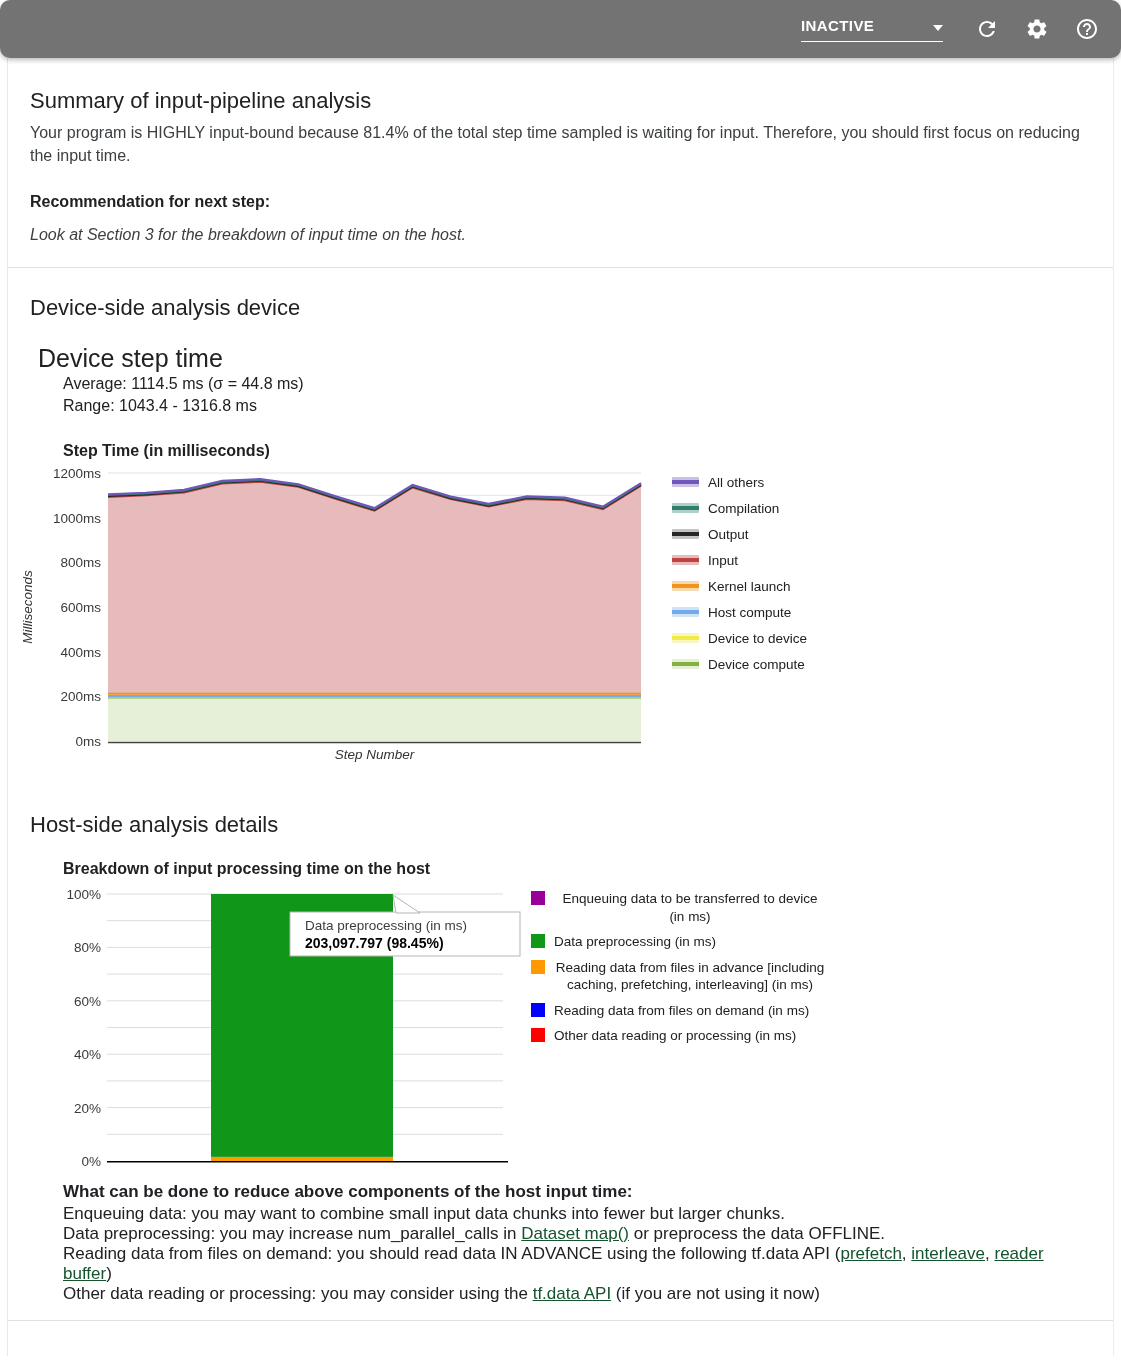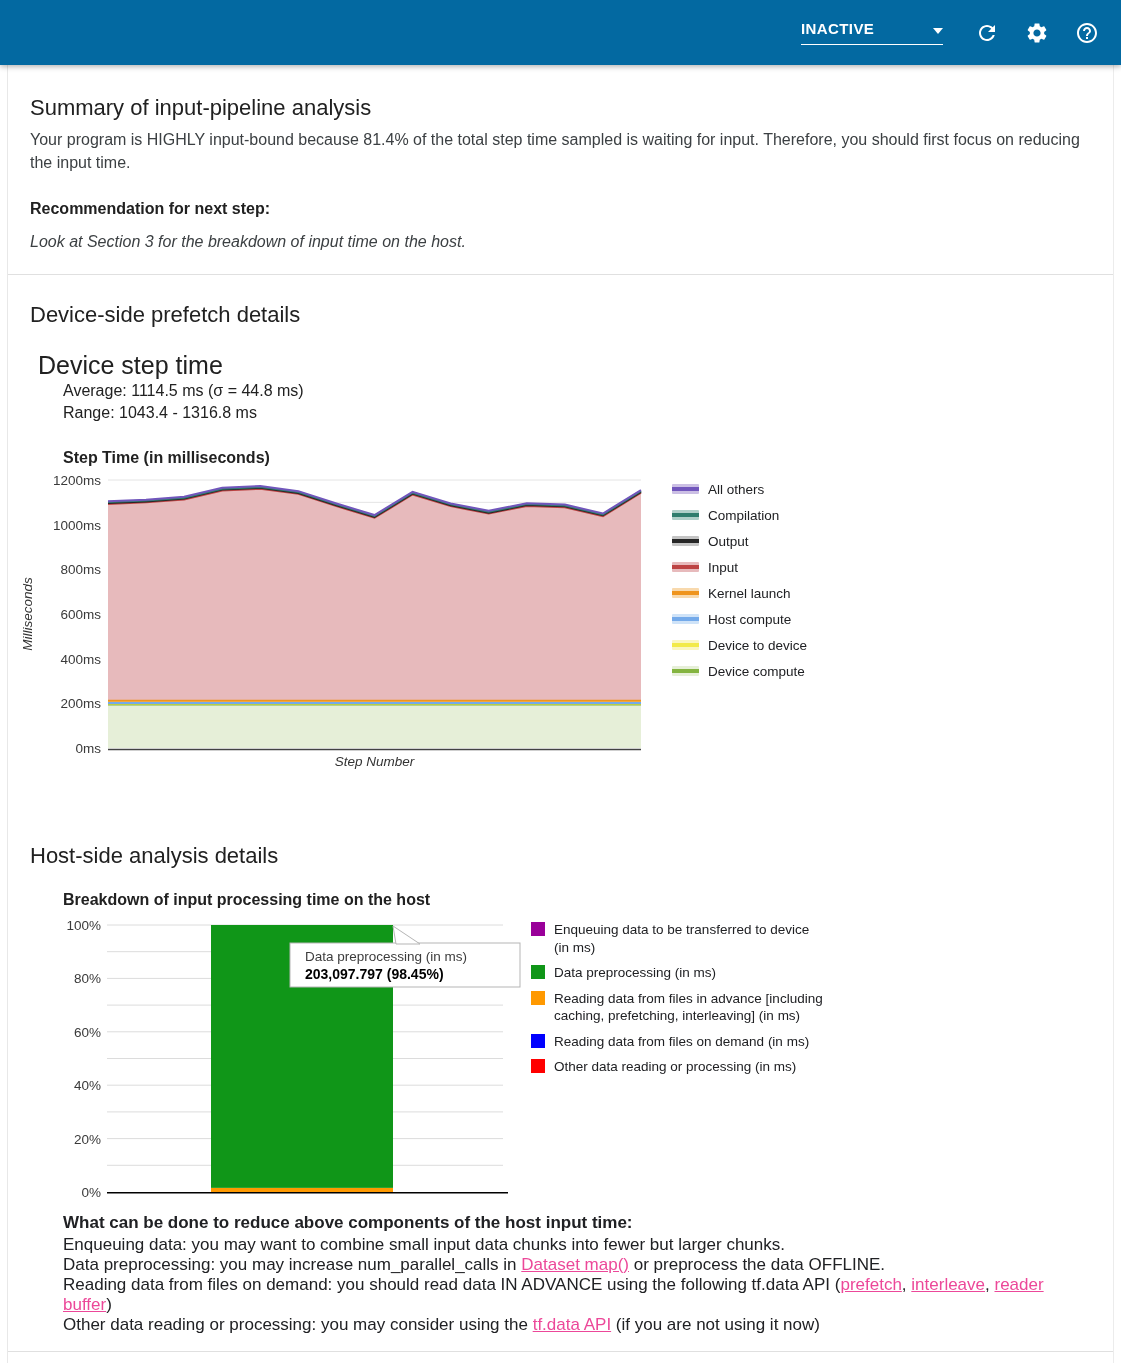--- a/index.html
+++ b/index.html
@@ -1,19 +1,19 @@
 <!DOCTYPE html>
 <html><head>
 <meta charset="utf-8">
 <style>
   html,body{margin:0;padding:0;background:#fff;}
   body{width:1121px;height:1363px;overflow:hidden;font-family:"Liberation Sans",sans-serif;color:#212121;}
   
-  .topbar{height:65px;background:#0369a1;display:flex;align-items:center;justify-content:flex-end;
-          padding-right:22px;gap:26px;box-shadow:0 2px 5px rgba(0,0,0,.28);position:relative;z-index:5;}
+  .topbar{height:58px;background:#737373;display:flex;align-items:center;justify-content:flex-end;
+          padding-right:22px;gap:26px;box-shadow:0 2px 5px rgba(0,0,0,.28);position:relative;z-index:5;border-radius:10px;}
   .run-select{color:#fff;width:142px;display:flex;justify-content:space-between;align-items:flex-end;
           font-size:15px;font-weight:bold;letter-spacing:.4px;border-bottom:1px solid #fff;
           padding-bottom:7px;cursor:pointer;margin-right:6px;}
   .caret{width:0;height:0;border-left:5px solid transparent;border-right:5px solid transparent;
           border-top:6px solid #fff;margin-bottom:3px;}
   .tb-btn{width:24px;height:24px;display:flex;align-items:center;justify-content:center;cursor:pointer;}
   .tb-btn svg{width:24px;height:24px;fill:#fff;}
   
   .card{margin:0 7px;border-left:1px solid #e8e8e8;border-right:1px solid #ececec;
         box-sizing:border-box;padding:0 22px;min-height:1298px;background:#fff;}
@@ -29,32 +29,32 @@
   .stats-title{font-weight:bold;font-size:16px;margin-top:15px;}
   .stat-line{font-size:16px;line-height:22px;}
   .chart-title{font-weight:bold;font-size:16px;margin-top:25px;}
   
   .chart-row{display:flex;align-items:flex-start;margin-top:4px;}
   svg text.tick{font-size:13.5px;fill:#3a3a3a;font-family:"Liberation Sans",sans-serif;}
   svg text.axis-label{font-size:13.5px;font-style:italic;fill:#333;font-family:"Liberation Sans",sans-serif;}
   svg text.tt-title{font-size:13.5px;fill:#3c3c3c;font-family:"Liberation Sans",sans-serif;}
   svg text.tt-value{font-size:14px;font-weight:bold;fill:#000;font-family:"Liberation Sans",sans-serif;}
   .legend{list-style:none;margin:10px 0 0 14px;padding:0;}
-  .legend li{display:flex;align-items:flex-start;margin-bottom:9px;}
+  .legend li{display:flex;align-items:flex-start;margin-bottom:9px;text-align:center;}
   .lg-line-swatch{width:27px;height:10px;border-radius:1px;position:relative;flex:none;margin-top:3px;}
   .lg-line-swatch i{position:absolute;left:0;right:0;top:3px;height:3.5px;display:block;}
   .legend .lbl{font-size:13.5px;color:#202124;margin-left:9px;line-height:17px;}
   .host-legend{margin:4px 0 0 8px;}
   .host-legend li{margin-bottom:8px;}
   .lg-sq{width:14px;height:14px;flex:none;margin-top:1px;}
   .host-legend .lbl{max-width:272px;line-height:17.5px;}
   
   .advice{margin:6px 0 8px 33px;font-size:17px;line-height:20px;max-width:1040px;color:#202124;}
   .advice .head{font-weight:bold;margin-bottom:2px;}
-  .advice a{color:#ec4899;text-decoration:underline;cursor:pointer;}
+  .advice a{color:#14532d;text-decoration:underline;cursor:pointer;}
   .bottom-divider{border-top:1px solid #e0e0e0;margin:16px -22px 0 -22px;}
 </style>
 </head>
 <body>
 
 <div class="topbar">
   <div class="run-select">
     <span>INACTIVE</span>
     <span class="caret"></span>
   </div>
@@ -76,21 +76,21 @@
 </div>
 
 <div class="card">
 
   <h1 class="summary-title">Summary of input-pipeline analysis</h1>
   <div class="lead">Your program is HIGHLY input-bound because 81.4% of the total step time sampled is waiting for input. Therefore, you should first focus on reducing the input time.</div>
   <div class="rec-label">Recommendation for next step:</div>
   <div class="rec">Look at Section 3 for the breakdown of input time on the host.</div>
   <div class="divider"></div>
 
-  <h1 class="device-title">Device-side prefetch details</h1>
+  <h1 class="device-title">Device-side analysis device</h1>
   <h2>Device step time</h2>
   <div class="indent">
     <div class="stat-line">Average: 1114.5 ms (σ = 44.8 ms)</div>
     <div class="stat-line">Range: 1043.4 - 1316.8 ms</div>
     <div class="chart-title">Step Time (in milliseconds)</div>
   </div>
   <div class="chart-row" style="margin-left:-12px;">
     <svg width="640" height="302" id="devChart">
         <line x1="90" x2="623" y1="254.66666666666666" y2="254.66666666666666" stroke="#e4e4e4" stroke-width="1"></line>
         <line x1="90" x2="623" y1="232.33333333333334" y2="232.33333333333334" stroke="#e4e4e4" stroke-width="1"></line>
@@ -176,21 +176,21 @@
         </li>
         <li>
           <span class="lg-line-swatch" style="background: rgb(230, 239, 216);">
             <i style="background: rgb(132, 180, 64);"></i>
           </span>
           <span class="lbl">Device compute</span>
         </li>
       </ul>
   </div>
 
-  <h1 style="margin-top:70px;">Host-side analysis details</h1>
+  <h1 style="margin-top:46px;">Host-side analysis details</h1>
   <div class="indent">
     <div class="chart-title" style="margin-top:22px;">Breakdown of input processing time on the host</div>
   </div>
   <div class="chart-row" style="margin-left:33px;margin-top:8px;">
     <svg width="460" height="290" id="hostChart">
         <line x1="44" x2="440" y1="248.3" y2="248.3" stroke="#dcdcdc" stroke-width="1"></line>
         <line x1="44" x2="440" y1="221.6" y2="221.6" stroke="#dcdcdc" stroke-width="1"></line>
         <line x1="44" x2="440" y1="194.9" y2="194.9" stroke="#dcdcdc" stroke-width="1"></line>
         <line x1="44" x2="440" y1="168.2" y2="168.2" stroke="#dcdcdc" stroke-width="1"></line>
         <line x1="44" x2="440" y1="141.5" y2="141.5" stroke="#dcdcdc" stroke-width="1"></line>

